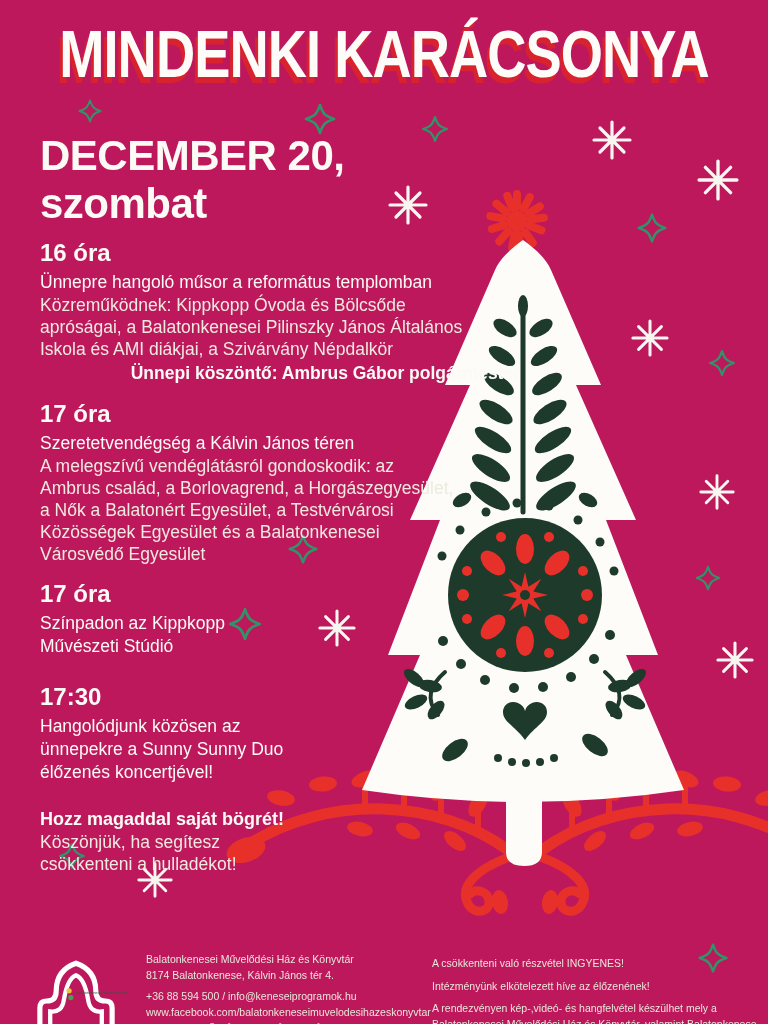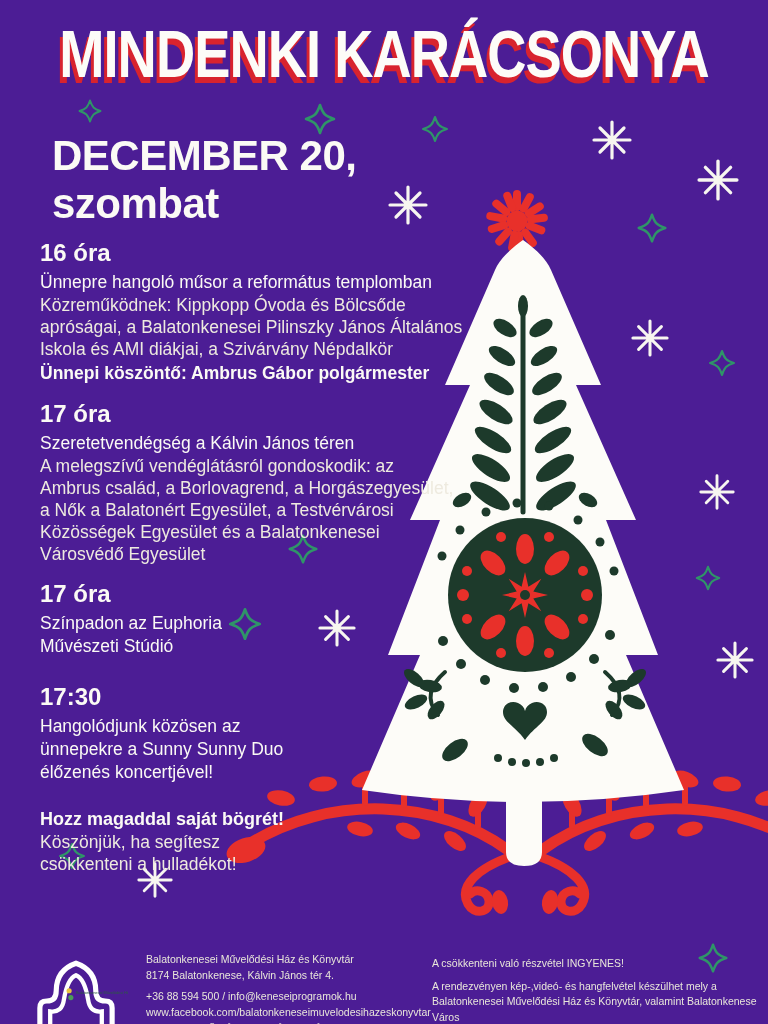--- a/index.html
+++ b/index.html
@@ -1,39 +1,39 @@
 <!DOCTYPE html>
 <html><head>
 <meta charset="utf-8">
 <style>
   html,body{margin:0;padding:0;}
   #poster{
     position:relative;
     width:768px;height:1024px;
-    background:#4c1d95;
+    background:#be185d;
     overflow:hidden;
     font-family:"Liberation Sans",sans-serif;
     color:#f2efe7;
   }
   #decor{position:absolute;inset:0;width:768px;height:1024px;pointer-events:none;}
   .title{
     position:absolute;top:16px;left:0;width:768px;
     text-align:center;
     font-weight:bold;font-size:56px;letter-spacing:-1px;
     color:#fdfcf8;
     transform:scale(.97,1.18);transform-origin:50% 0;
     text-shadow:-3px 5px 0 #d8232e;
     white-space:nowrap;
   }
   .col{position:absolute;left:40px;top:132px;width:480px;}
-  .date{font-weight:bold;font-size:42px;letter-spacing:-.5px;color:#fbfaf5;margin:0 0 10px 12px;line-height:48px;}
+  .date{font-weight:bold;font-size:42px;letter-spacing:-.5px;color:#fbfaf5;margin:0 0 10px 0;line-height:48px;}
   .time{font-weight:bold;font-size:24px;line-height:30px;color:#fbfaf5;margin:14px 0 3px 0;}
   .sec-title{font-weight:normal;font-size:17.5px;line-height:23px;color:#fbfaf5;white-space:pre-line;}
   .body-text{font-weight:normal;font-size:17.5px;line-height:22px;color:#eeeadf;white-space:pre-line;}
-  .note{font-weight:bold;font-size:17.5px;line-height:23px;color:#fbfaf5;margin-top:2px;}
+  .note{font-weight:bold;font-size:17.5px;line-height:23px;color:#fbfaf5;margin-top:2px;text-align:right;}
   .eco-title{font-weight:bold;font-size:18px;line-height:23px;color:#fbfaf5;margin-top:24px;}
   .footer{position:absolute;left:0;top:944px;width:768px;height:80px;font-size:10.5px;line-height:15.5px;color:#e9e6da;}
   .f-left{position:absolute;left:146px;top:8px;width:286px;}
   .f-left .grp{margin-bottom:6px;}
   .f-clip{font-weight:bold;font-size:9.5px;letter-spacing:.4px;}
   .f-right{position:absolute;left:432px;top:12px;width:330px;}
   .f-right .ln{margin-bottom:7px;}
   .media{white-space:pre-line;}
   .logo{position:absolute;left:24px;top:2px;width:104px;height:86px;}
 </style>
@@ -211,21 +211,21 @@
 
     <div class="time">17 óra</div>
     <div class="sec-title">Szeretetvendégség a Kálvin János téren</div>
     <div class="body-text">A melegszívű vendéglátásról gondoskodik: az
 Ambrus család, a Borlovagrend, a Horgászegyesület,
 a Nők a Balatonért Egyesület, a Testvérvárosi
 Közösségek Egyesület és a Balatonkenesei
 Városvédő Egyesület</div>
 
     <div class="time">17 óra</div>
-    <div class="sec-title">Színpadon az Euphoria
+    <div class="sec-title">Színpadon az Kippkopp
 Művészeti Stúdió</div>
 
     <div class="time" style="margin-top:24px">17:30</div>
     <div class="sec-title">Hangolódjunk közösen az
 ünnepekre a Sunny Sunny Duo
 élőzenés koncertjével!</div>
 
     <div class="eco-title">Hozz magaddal saját bögrét!</div>
     <div class="body-text">Köszönjük, ha segítesz
 csökkenteni a hulladékot!</div>
@@ -249,18 +249,19 @@
       </div>
       <div class="grp">
         <div>+36 88 594 500  /  info@keneseiprogramok.hu</div>
         <div>www.facebook.com/balatonkeneseimuvelodesihazeskonyvtar</div>
         <div class="f-clip">MINDENNEMŰ VÁLTOZTATÁS JOGÁT FENNTARTJUK!</div>
       </div>
     </div>
 
     <div class="f-right">
       <div class="ln">A csökkenteni való részvétel INGYENES!</div>
+      <div class="ln">Intézményünk elkötelezett híve az élőzenének!</div>
       <div class="media">A rendezvényen kép-,videó- és hangfelvétel készülhet mely a
 Balatonkenesei Művelődési Ház és Könyvtár, valamint Balatonkenese Város</div>
     </div>
   </div>
 
 </div>
 
 </body></html>

